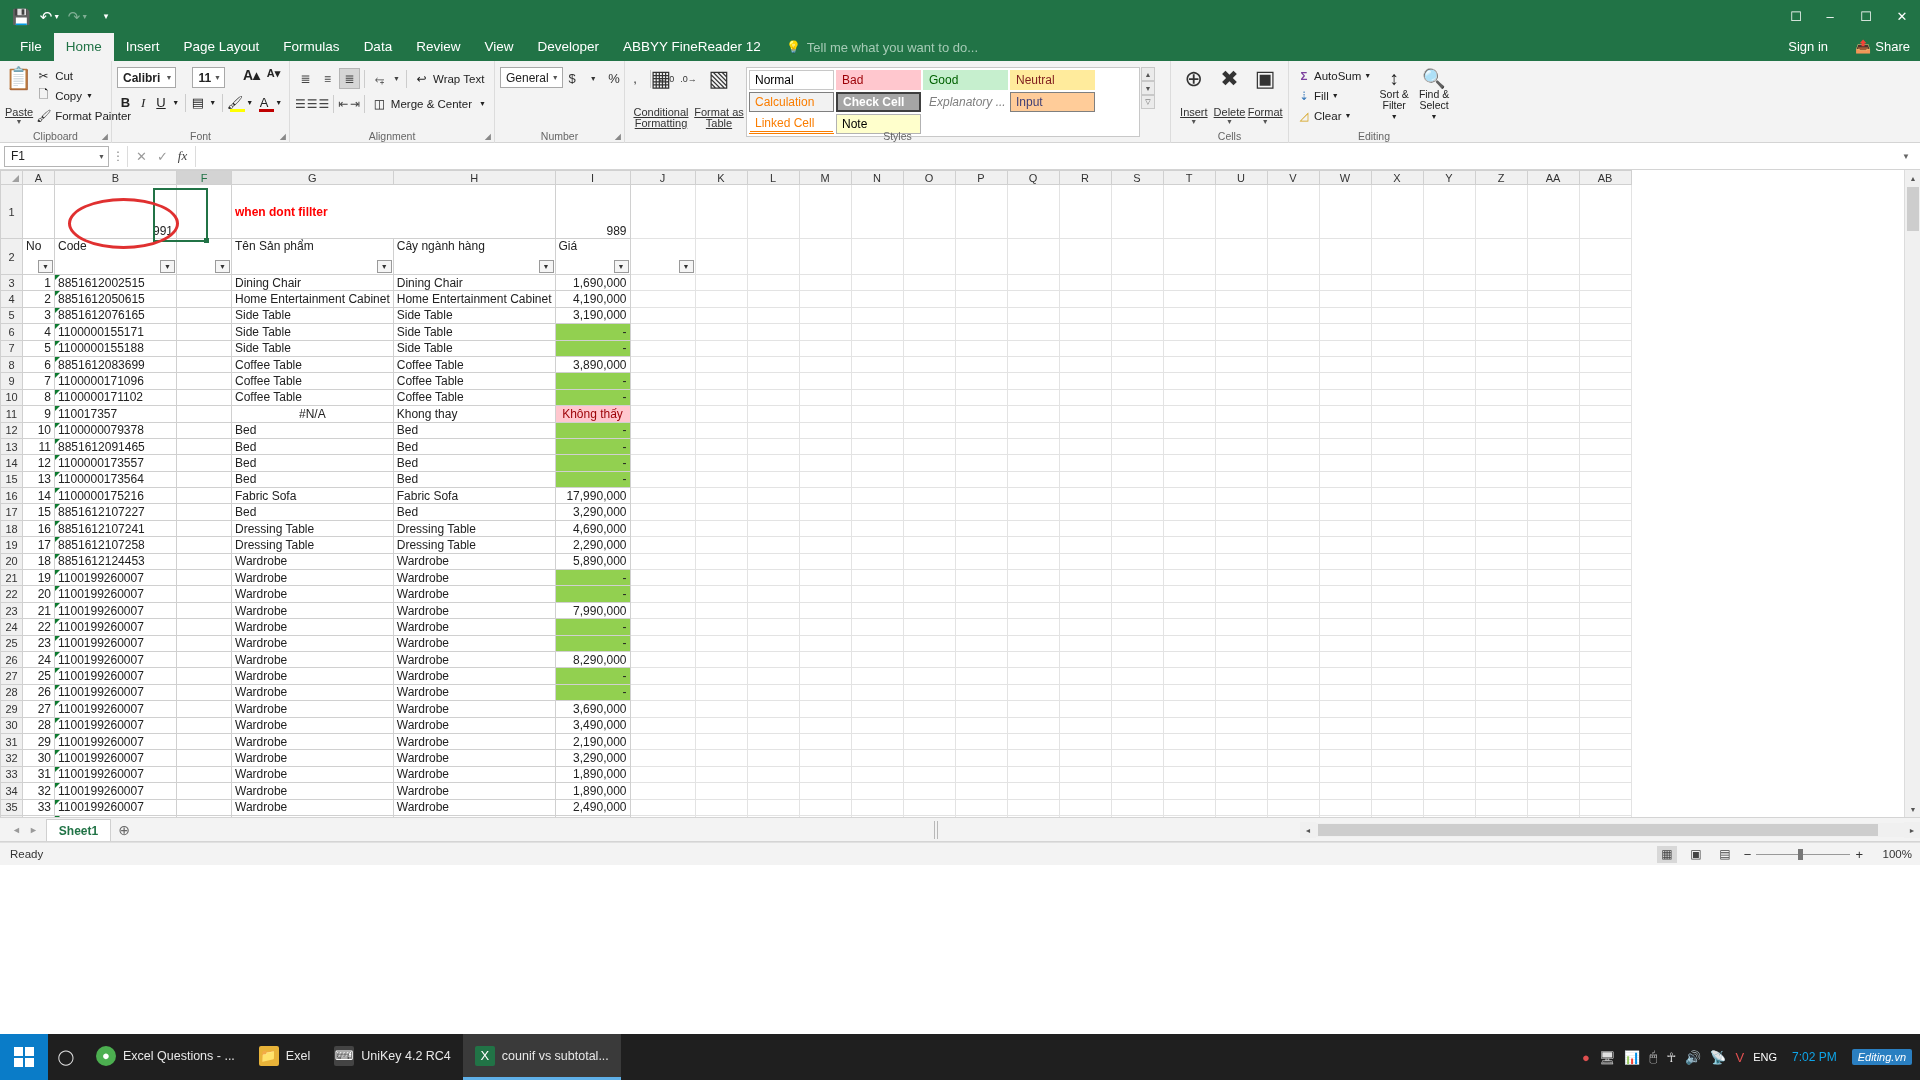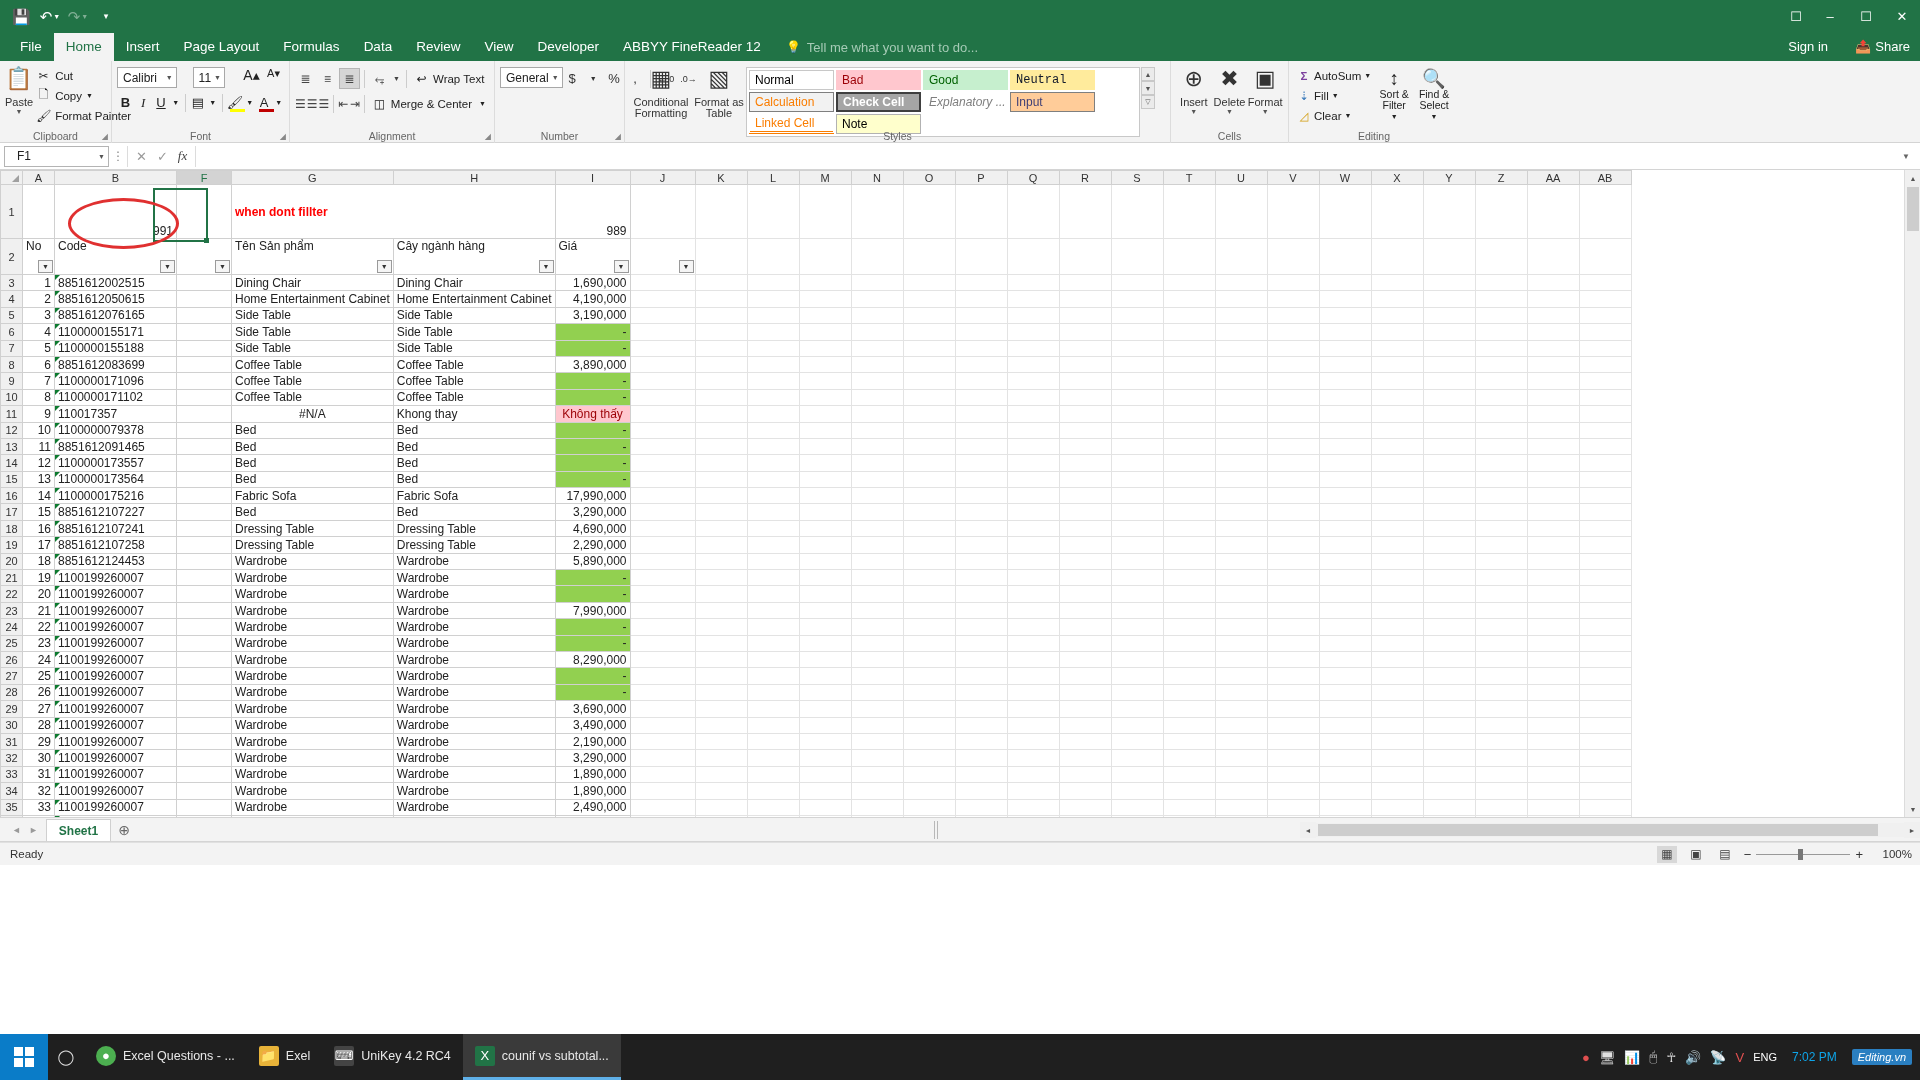--- a/index.html
+++ b/index.html
@@ -71,29 +71,29 @@
     font-size:10.5px; color:#666;
   }
   .rgroup-body { display:flex; align-items:flex-start; height:64px; }
   .rlaunch { position:absolute; right:3px; bottom:2px; font-size:8px; color:#888; }
 
   .bigbtn {
     width:50px; display:flex; flex-direction:column; align-items:center;
     font-size:11px; color:#333; padding-top:3px;
   }
   .bigbtn .ic { font-size:22px; line-height:24px; }
-  .bigbtn .lbl { text-align:center; line-height:11px; margin-top:6px; }
+  .bigbtn .lbl { text-align:center; line-height:11px; margin-top:16px;text-decoration:underline; }
   .bigbtn .car { font-size:7px; color:#555; }
 
   .smallcol { display:flex; flex-direction:column; gap:1px; padding-top:2px; }
   .smallbtn { display:flex; align-items:center; gap:4px; font-size:11.5px;
               color:#222; height:19px; padding:0 3px; white-space:nowrap; }
   .smallbtn .ic { width:15px; text-align:center; font-size:12px; }
 
-  .fontrow1 { display:flex; gap:16px; align-items:center; padding-top:3px; }
+  .fontrow1 { display:flex; gap:16px; align-items:center; padding-top:3px;font-weight:bold; }
   .fontname, .fontsize {
     height:21px; border:1px solid #a8a8a8; background:#fff;
     display:flex; align-items:center; padding:0 3px 0 5px;
     font-size:12px; color:#222; justify-content:space-between;
   }
   .fontname { width:88px; }
   .fontsize { width:41px; }
   .ddcaret { font-size:7px; color:#555; margin-left:3px; }
   .fontrow2 { display:flex; gap:1px; align-items:center; padding-top:4px; }
   .fbtn { width:21px; height:21px; display:flex; align-items:center; justify-content:center;
@@ -123,21 +123,21 @@
     border:1px solid #c8c8c8; background:#fff; display:flex; flex-wrap:wrap;
     width:394px; padding:2px; gap:2px; margin-top:3px; align-content:flex-start;
   }
   .gcell {
     width:85px; height:20px; display:flex; align-items:center; padding-left:5px;
     font-size:12px; border:1px solid transparent; white-space:nowrap; overflow:hidden;
   }
   .g-normal { background:#fff; color:#000; border:1px solid #c8c8c8; }
   .g-bad { background:#ffc7ce; color:#9c0006; }
   .g-good { background:#c6efce; color:#006100; }
-  .g-neutral { background:#ffeb9c; color:#0f172a;font-family:Liberation Mono, monospace; }
+  .g-neutral { background:#ffeb9c; color:#7f1d1d; }
   .g-calc { background:#f2f2f2; color:#fa7d00; border:1px solid #7f7f7f; }
   .g-check { background:#a5a5a5; color:#fff; border:2px solid #3f3f3f; font-weight:bold; }
   .g-expl { background:#fff; color:#7f7f7f; font-style:italic; }
   .g-input { background:#ffcc99; color:#3f3f76; border:1px solid #7f7f7f; }
   .g-linked { background:#fff; color:#fa7d00; border-bottom:3px double #fa7d00; }
   .g-note { background:#ffffcc; color:#000; border:1px solid #b2b2b2; }
   .gscroll { width:14px; display:flex; flex-direction:column; justify-content:space-between;
              margin-top:3px; margin-left:1px; }
   .gsbtn2 { width:14px; height:14px; border:1px solid #c8c8c8; background:#ebebeb;
             display:flex; align-items:center; justify-content:center; font-size:7px; color:#555; }
@@ -150,21 +150,21 @@
   .editbig .ic { font-size:19px; line-height:21px; }
 
   
   .formulabar {
     height:27px; background:#fff; display:flex; align-items:center;
     border-bottom:1px solid #d4d4d4; padding:0 4px;
   }
   .namebox {
     width:105px; height:21px; border:1px solid #b4b4b4; background:#fff;
     display:flex; align-items:center; justify-content:space-between;
-    padding:0 3px 0 12px; font-size:12px;
+    padding:0 3px 0 6px; font-size:12px;
   }
   .fb-dots { width:18px; text-align:center; color:#888; font-size:12px; }
   .fb-icons { display:flex; align-items:center; gap:10px; padding:0 8px;
               border-left:1px solid #dcdcdc; border-right:1px solid #dcdcdc; height:21px; }
   .fb-ic { font-size:13px; color:#9a9a9a; }
   .fb-ic.fx { font-style:italic; color:#444; font-family:"Liberation Serif", serif; }
   .fb-input { flex:1; height:21px; padding-left:6px; font-size:12px; }
   .fb-caret { width:20px; text-align:center; font-size:8px; color:#666; }
 
   

